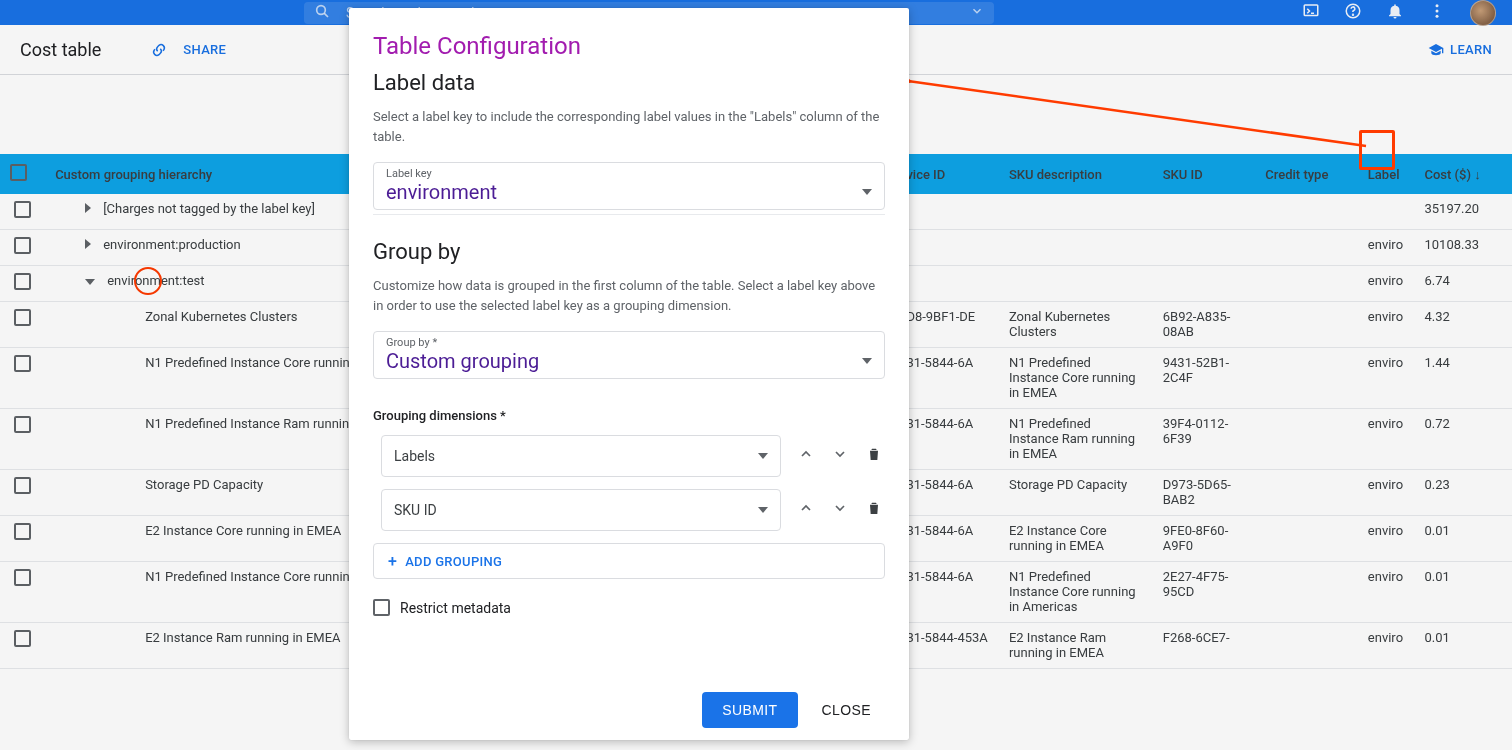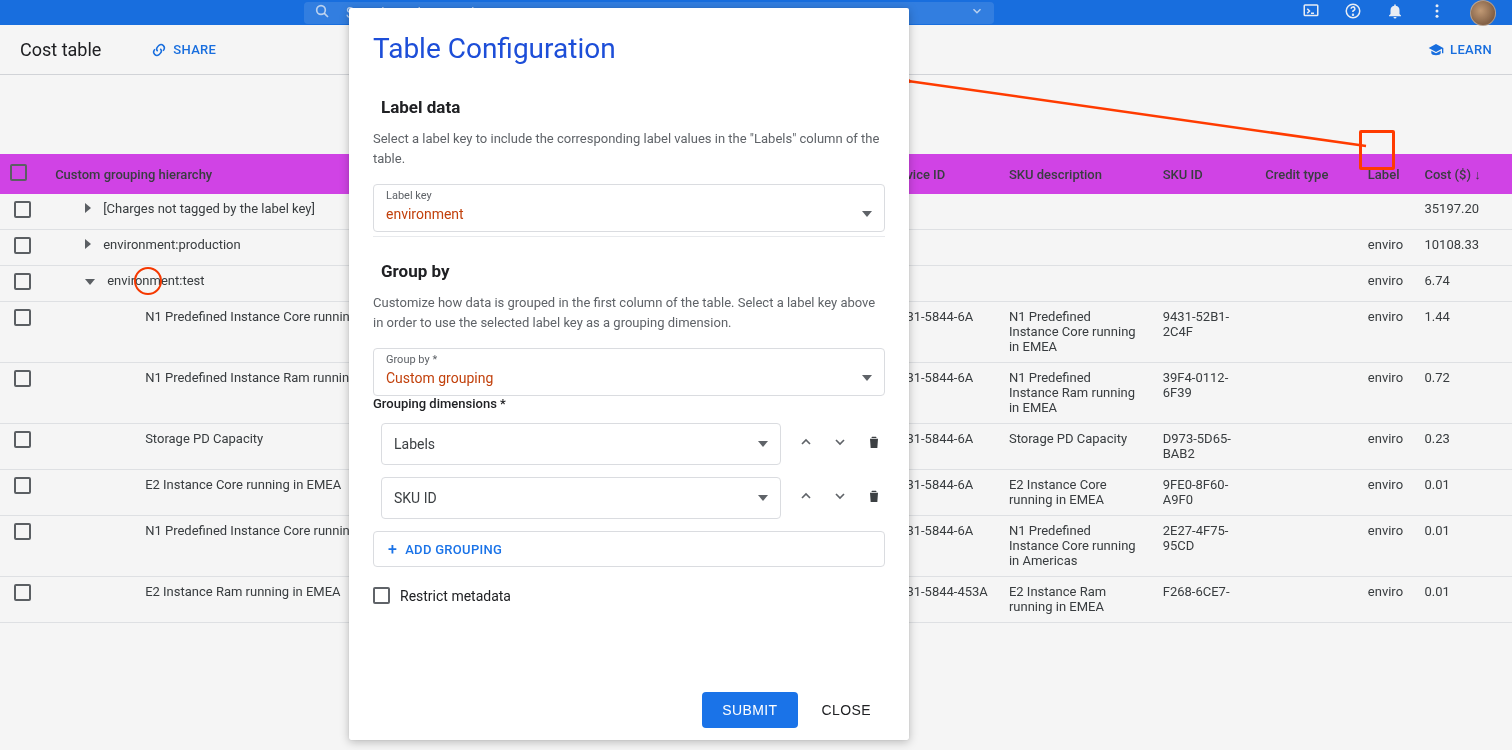--- a/index.html
+++ b/index.html
@@ -57,21 +57,21 @@
   height: 50px;
   border-bottom: 1px solid #dadce0;
   display: flex;
   align-items: center;
   padding: 0 20px;
   justify-content: space-between;
 }
 .sec-left { display: flex; align-items: center; gap: 50px; }
 .page-title { font-size: 18px; color: #202124; }
 .share-btn {
-  display: inline-flex; align-items: center; gap: 6px;
+  display: inline-flex; align-items: center; gap: 16px;
   color: #1a73e8; font-weight: 500; font-size: 13px; letter-spacing: 0.3px;
   cursor: pointer;
 }
 .learn-btn {
   display: inline-flex; align-items: center; gap: 6px;
   color: #1a73e8; font-weight: 500; font-size: 13px; letter-spacing: 0.3px;
   cursor: pointer;
 }
 
 
@@ -83,21 +83,21 @@
 }
 .acct-title { font-size: 18px; color: #202124; }
 .acct-icons { display: flex; align-items: center; gap: 22px; }
 .acct-icons .ic {
   width: 24px; height: 24px; display: inline-flex; align-items: center; justify-content: center;
   color: #5f6368; cursor: pointer;
 }
 
 
 .table { width: 100%; border-collapse: collapse; }
-.thead-row { background: #d946ef; height: 40px; }
+.thead-row { background: #0ea5e9; height: 40px; }
 .thead-row th {
   text-align: left; font-weight: 500; font-size: 13px; color: #3c4043;
   padding: 0 10px;
 }
 .row { border-bottom: 1px solid #e8eaed; }
 .row td { padding: 8px 10px; vertical-align: top; font-size: 13px; color: #3c4043; }
 .row td.first { padding-top: 7px; }
 .checkbox-cell { width: 44px; text-align: center; }
 .cbx {
   width: 17px; height: 17px; border: 2px solid #5f6368; border-radius: 2px;
@@ -131,38 +131,38 @@
 .modal {
   position: absolute;
   left: 349px; top: 8px;
   width: 560px; height: 732px;
   background: #fff;
   border-radius: 2px;
   box-shadow: 0 2px 10px rgba(0,0,0,0.25), 0 0 1px rgba(0,0,0,0.2);
   padding: 24px 24px 12px 24px;
   display: flex; flex-direction: column;
 }
-.modal h1 { font-size: 28px; font-weight: 400; color: #1d4ed8; margin-bottom: 22px; }
-.modal h2 { font-size: 17px; font-weight: 700; color: #202124; margin: 10px 0 12px 8px; }
+.modal h1 { font-size: 24px; font-weight: 400; color: #a21caf; }
+.modal h2 { font-size: 22px; font-weight: 400; color: #202124; margin: 10px 0 12px 0; }
 .modal p { font-size: 13px; color: #5f6368; line-height: 1.5; margin-bottom: 16px; }
 .field {
   border: 1px solid #dadce0; border-radius: 4px; height: 48px;
   position: relative; padding: 18px 12px 6px 12px; display: flex; align-items: center;
   justify-content: space-between; margin-bottom: 0;
 }
 .field .flabel {
   position: absolute; top: 4px; left: 12px; font-size: 11px; color: #5f6368;
 }
-.field .fval { font-size: 14px; color: #c2410c; }
+.field .fval { font-size: 20px; color: #4c1d95; }
 .field .caret {
   width: 0; height: 0; border-left: 5px solid transparent; border-right: 5px solid transparent;
   border-top: 6px solid #5f6368;
 }
 .divider { height: 1px; background: #e8eaed; margin: 4px 0 14px 0; }
-.dim-label { font-size: 13px; font-weight: 500; color: #202124; margin-bottom: 12px; }
+.dim-label { font-size: 13px; font-weight: 500; color: #202124; margin-bottom: 12px; margin-top: 29px; }
 .dim-row { display: flex; gap: 14px; margin-bottom: 12px; padding-left: 8px; }
 .dim-select {
   flex: 0 0 400px; border: 1px solid #dadce0; border-radius: 4px; height: 42px;
   padding: 0 12px; display: flex; align-items: center; justify-content: space-between;
 }
 .dim-ctl { display: flex; align-items: center; gap: 12px; color: #5f6368; }
 .dim-ctl .move { cursor: pointer; font-size: 16px; width: 22px; text-align: center; }
 .add-grouping {
   display: inline-flex; align-items: center; gap: 8px;
   border: 1px solid #dadce0; border-radius: 4px; height: 36px;
@@ -342,20 +342,30 @@
           <td class="hierarchy-cell first"><span style="position:relative;display:inline-block;"><span class="indent1" style="display:inline-block;position:relative;"><span class="toggle-tri" style="margin-right:12px;"></span><span>environment:test</span><span class="circle-mark"></span></span></span></td>
           <td class="first"></td>
           <td class="first"></td>
           <td class="first"></td>
           <td class="first"></td>
           <td class="first">enviro</td>
           <td class="first">6.74</td>
         </tr>
         <tr class="row" style="position: relative;">
           <td class="checkbox-cell first"><span class="cbx"></span></td>
+          <td class="hierarchy-cell first"><span class="indent2">Zonal Kubernetes Clusters</span></td>
+          <td class="first">D8-9BF1-DE</td>
+          <td class="first">Zonal Kubernetes Clusters</td>
+          <td class="first">6B92-A835-08AB</td>
+          <td class="first"></td>
+          <td class="first">enviro</td>
+          <td class="first">4.32</td>
+        </tr>
+        <tr class="row" style="position: relative;">
+          <td class="checkbox-cell first"><span class="cbx"></span></td>
           <td class="hierarchy-cell first"><span class="indent2">N1 Predefined Instance Core runnin</span></td>
           <td class="first">31-5844-6A</td>
           <td class="first">N1 Predefined Instance Core running in EMEA</td>
           <td class="first">9431-52B1-2C4F</td>
           <td class="first"></td>
           <td class="first">enviro</td>
           <td class="first">1.44</td>
         </tr>
         <tr class="row" style="position: relative;">
           <td class="checkbox-cell first"><span class="cbx"></span></td>

